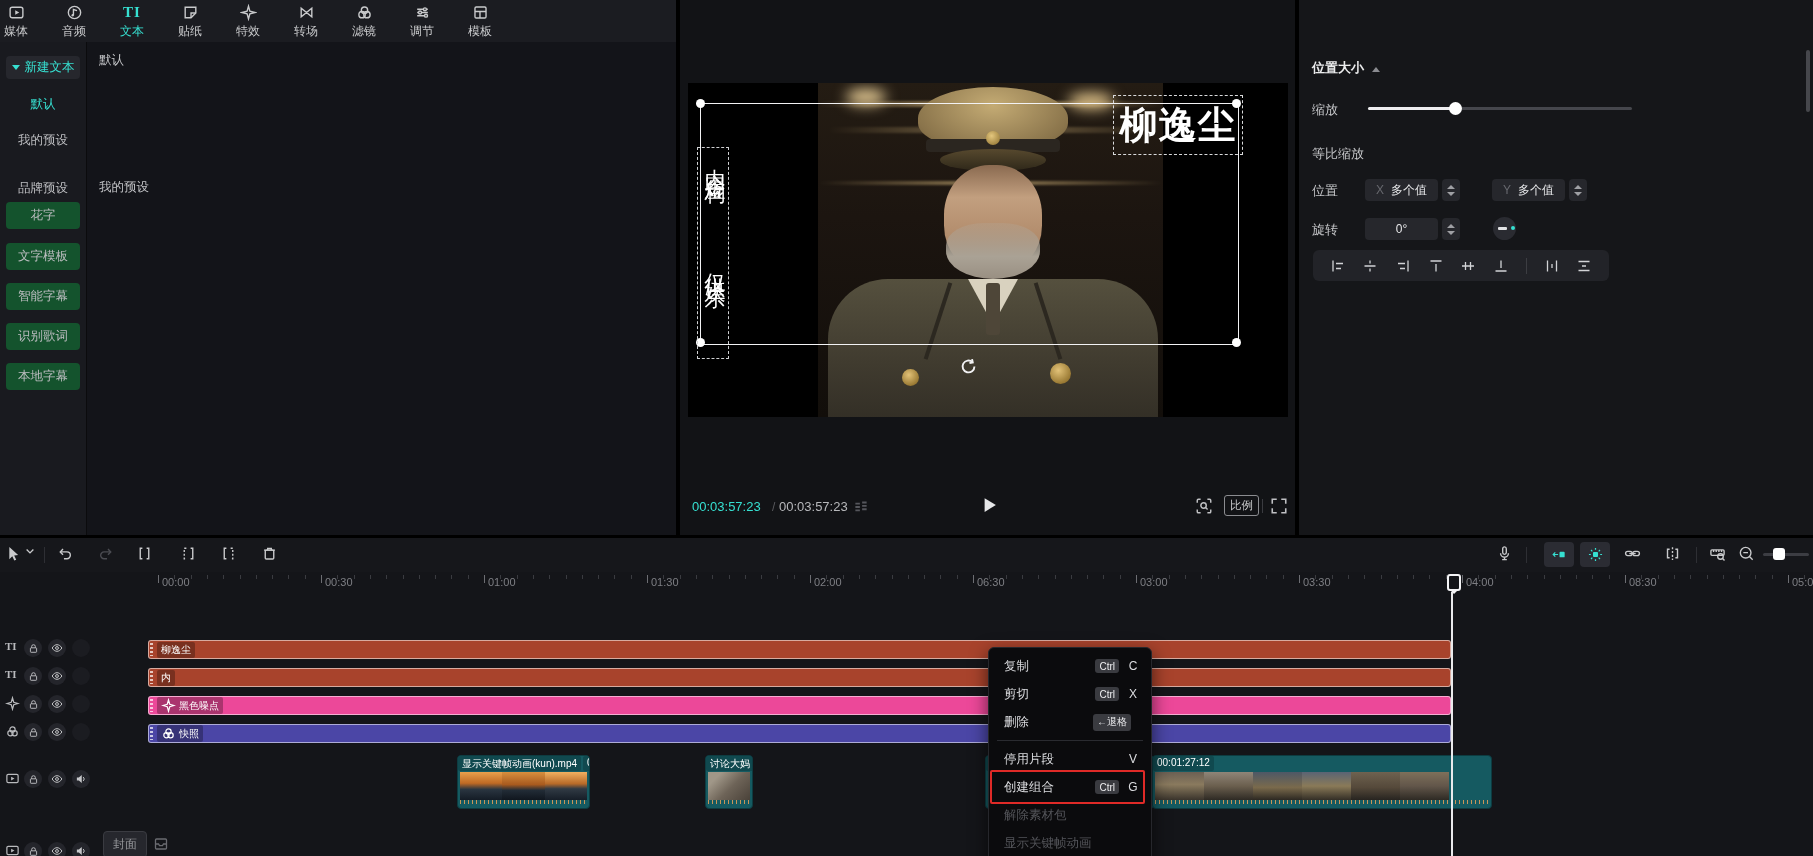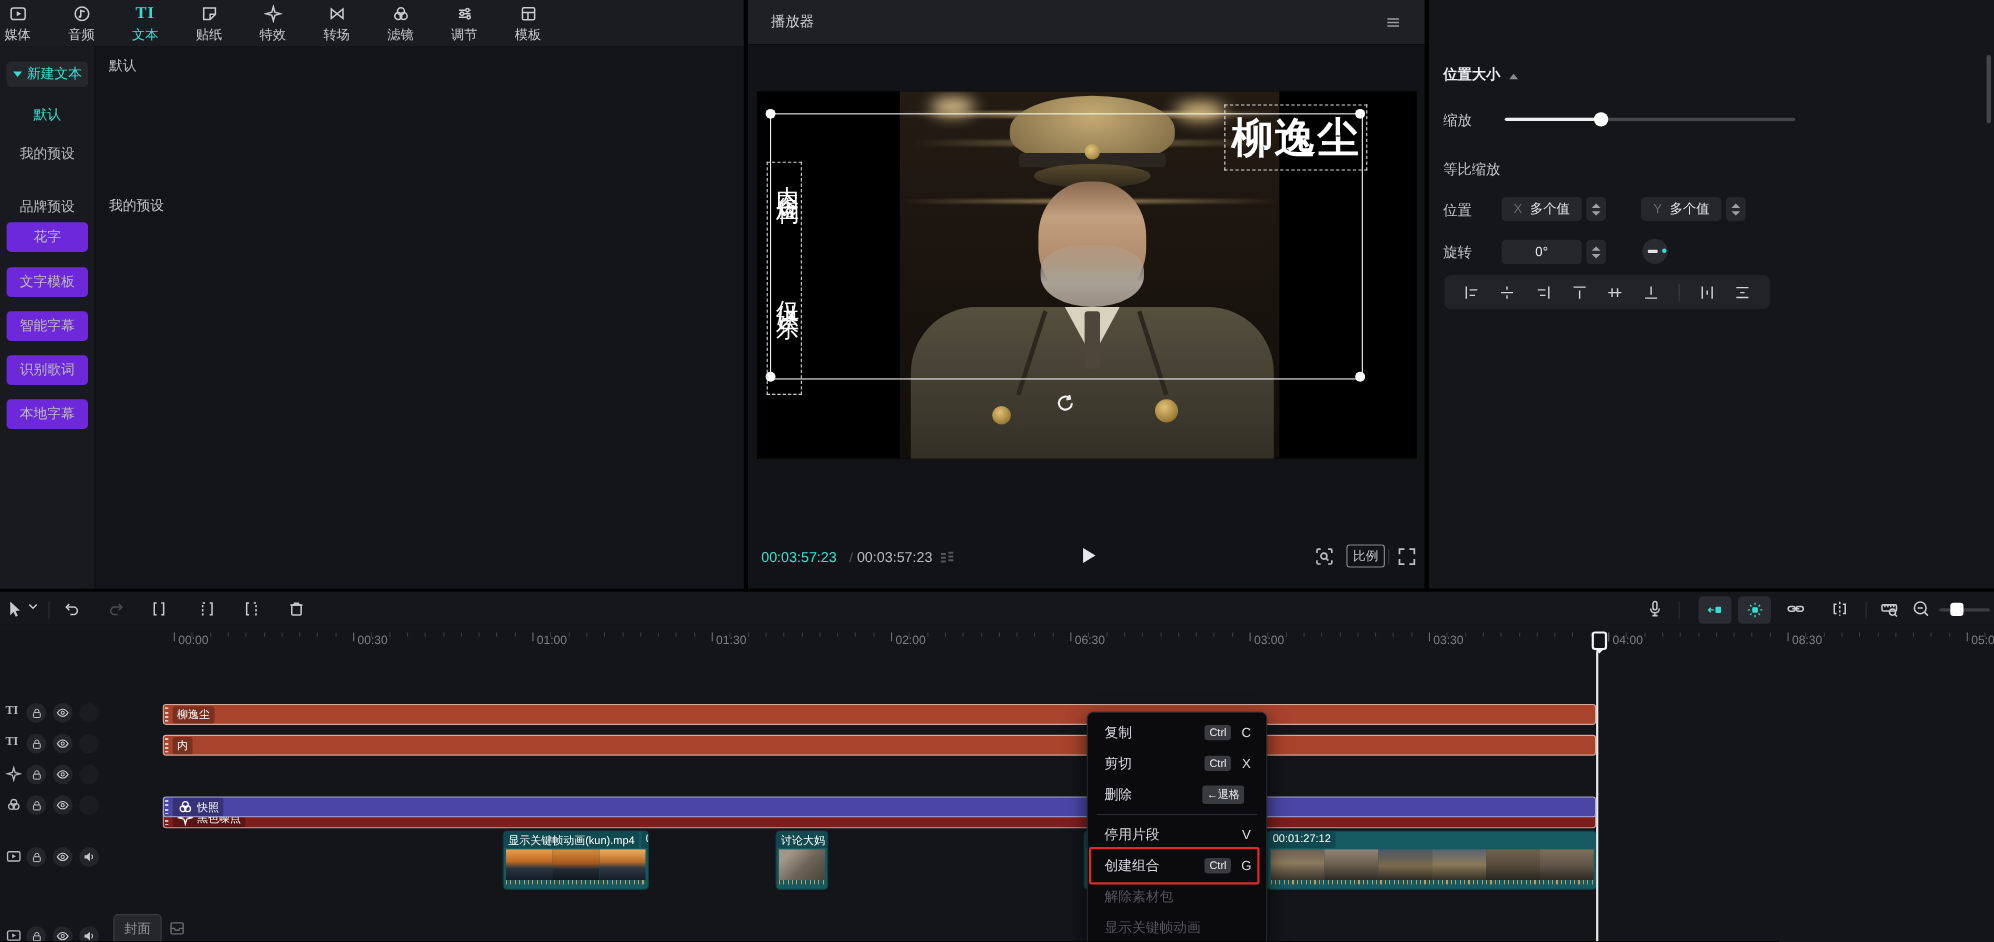--- a/index.html
+++ b/index.html
@@ -19,21 +19,21 @@
   #top-toolbar{position:absolute;top:0;left:0;width:676px;height:42px;background:#1b1c21;}
   .tb-item{position:absolute;top:3px;width:58px;height:38px;display:flex;flex-direction:column;
            align-items:center;justify-content:center;gap:2px;color:#c9cacc;cursor:default;}
   .tb-item .lab{font-size:12px;}
   .tb-item.active{color:#36e0d1;}
   .tb-glyph{font-family:"Liberation Serif","DejaVu Serif",serif;font-size:15px;font-weight:700;letter-spacing:1px;}
   
   #left-nav{position:absolute;top:42px;left:0;width:86px;height:493px;background:#191a1f;border-right:1px solid #0b0b0d;}
   .nav-item{position:absolute;left:6px;width:74px;display:flex;align-items:center;justify-content:center;
             font-size:12.5px;color:#bdbec1;border-radius:4px;}
-  .nav-item.chip{background:#6d28d9;height:27px;}
+  .nav-item.chip{background:#14532d;height:27px;}
   .nav-item.active-main{background:#26272d;height:23px;color:#36e0d1;}
   .nav-item.active-sub{color:#36e0d1;}
   .nav-caret{width:0;height:0;border-left:4px solid transparent;border-right:4px solid transparent;
              border-top:5px solid #36e0d1;margin-right:5px;}
   
   #left-content{position:absolute;top:42px;left:87px;right:0;bottom:0;background:#131419;}
   .group-title{font-size:12.5px;color:#c2c3c6;}
   #default-tile{position:absolute;left:12px;top:35px;width:85px;height:84px;background:#0c0c0e;
                 border-radius:8px;display:flex;align-items:center;justify-content:center;font-size:13px;color:#e8e8ea;}
   
@@ -265,28 +265,20 @@
           <span>本地字幕</span>
         </div>
       </div>
     <div id="left-content">
       <div class="abs group-title" style="left:12px;top:10px;">默认</div>
       <div class="abs group-title" style="left:12px;top:137px;">我的预设</div>
     </div>
   </div>
 
   <div class="module" id="mod-player">
-    <div class="mod-header">
-      <span class="abs" style="left:21px;top:11px;font-size:13px;color:#cfd0d3;">播放器</span>
-      <span class="abs" style="left:578px;top:12px;color:#9a9b9f;">
-        <svg width="17" height="17" viewBox="0 0 16 16" fill="none" stroke="currentColor" stroke-width="1.4">
-            <path d="M3 5h10M3 8h10M3 11h10"></path>
-          </svg>
-      </span>
-    </div>
 
     <div id="player-canvas">
       <div id="footage">
         <div class="streak" style="left:0;top:18px;width:345px;"></div>
         <div class="streak" style="left:10px;top:44px;width:330px;opacity:.6;"></div>
         <div class="streak" style="left:0;top:98px;width:345px;height:4px;opacity:.8;"></div>
         <div class="glow" style="left:28px;top:6px;width:40px;height:16px;background:#e8cd96;"></div>
         <div class="glow" style="left:250px;top:10px;width:46px;height:16px;background:#e0c38a;"></div>
         <div class="glow" style="left:140px;top:60px;width:60px;height:14px;background:rgba(228,198,140,.7);"></div>
         <div class="cap-crown"></div>
@@ -802,21 +794,21 @@
         <div class="trk-bar" style="left: 148px; width: 1301px; top: 102px; background: rgb(168, 67, 44);">
           <span class="trk-chip">
             <span>柳逸尘</span>
           </span>
         </div>
         <div class="trk-bar" style="left: 148px; width: 1301px; top: 130px; background: rgb(168, 67, 44);">
           <span class="trk-chip">
             <span>内</span>
           </span>
         </div>
-        <div class="trk-bar" style="left: 148px; width: 1301px; top: 158px; background: #7f1d1d; margin-top: 38px;">
+        <div class="trk-bar" style="left: 148px; width: 1301px; top: 158px; background: #ec4899;">
           <span class="trk-chip">
             <span>
               <svg width="15" height="15" viewBox="0 0 16 16" fill="none" stroke="currentColor" stroke-width="1.3">
                 <path d="M8 2l1.3 4.7L14 8l-4.7 1.3L8 14l-1.3-4.7L2 8l4.7-1.3z"></path>
               </svg>
             </span>
             <span>黑色噪点</span>
           </span>
         </div>
         <div class="trk-bar" style="left: 148px; width: 1301px; top: 186px; background: rgb(75, 70, 166);">
@@ -857,21 +849,21 @@
             <span class="clip-chip">主</span>
           </div>
           <div class="thumbs">
             <div class="thumb" style="width: 40.75px; background: linear-gradient(135deg, rgb(92, 84, 68) 30%, rgb(67, 61, 50) 70%);"></div>
             <div class="thumb" style="width: 40.75px; background: linear-gradient(135deg, rgb(85, 80, 63) 30%, rgb(58, 53, 42) 70%);"></div>
             <div class="thumb" style="width: 40.75px; background: linear-gradient(135deg, rgb(92, 84, 68) 30%, rgb(67, 61, 50) 70%);"></div>
             <div class="thumb" style="width: 40.75px; background: linear-gradient(135deg, rgb(85, 80, 63) 30%, rgb(58, 53, 42) 70%);"></div>
           </div>
           <div class="wave"></div>
         </div>
-        <div class="clip" style="left: 1152px; width: 298px;">
+        <div class="clip" style="left: 1152px; width: 298px; padding-left: 40px;">
           <div class="clip-labelrow">
             <span class="clip-chip">00:01:27:12</span>
           </div>
           <div class="thumbs">
             <div class="thumb" style="width: 49px; background: linear-gradient(rgb(107, 96, 84) 0%, rgb(138, 122, 94) 45%, rgb(58, 52, 44) 100%);"></div>
             <div class="thumb" style="width: 49px; background: linear-gradient(rgb(143, 133, 120) 0%, rgb(107, 95, 78) 50%, rgb(46, 42, 36) 100%);"></div>
             <div class="thumb" style="width: 49px; background: linear-gradient(rgb(78, 88, 102) 0%, rgb(122, 106, 76) 55%, rgb(44, 40, 34) 100%);"></div>
             <div class="thumb" style="width: 49px; background: linear-gradient(rgb(90, 100, 116) 0%, rgb(138, 122, 88) 50%, rgb(51, 46, 38) 100%);"></div>
             <div class="thumb" style="width: 49px; background: linear-gradient(rgb(110, 98, 80) 0%, rgb(85, 73, 58) 55%, rgb(39, 36, 32) 100%);"></div>
             <div class="thumb" style="width: 49px; background: linear-gradient(rgb(126, 112, 90) 0%, rgb(98, 86, 74) 50%, rgb(46, 42, 36) 100%);"></div>

